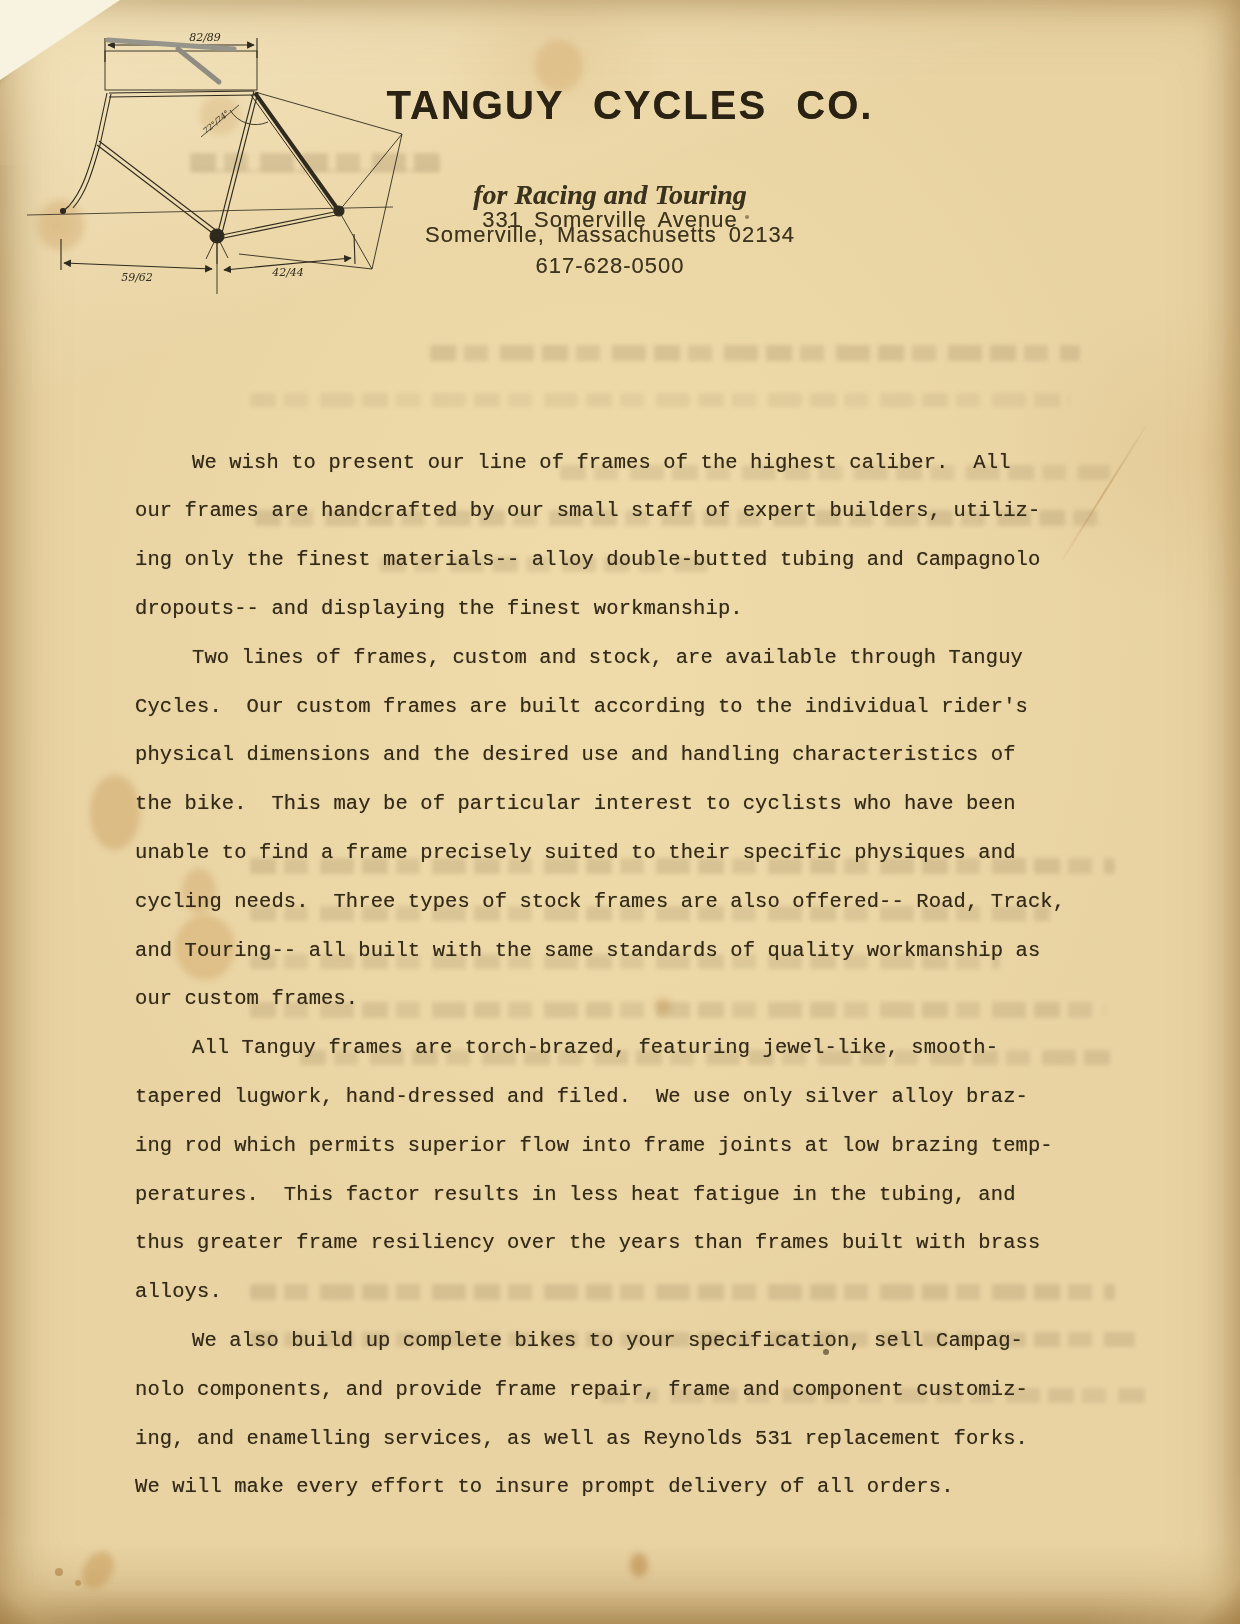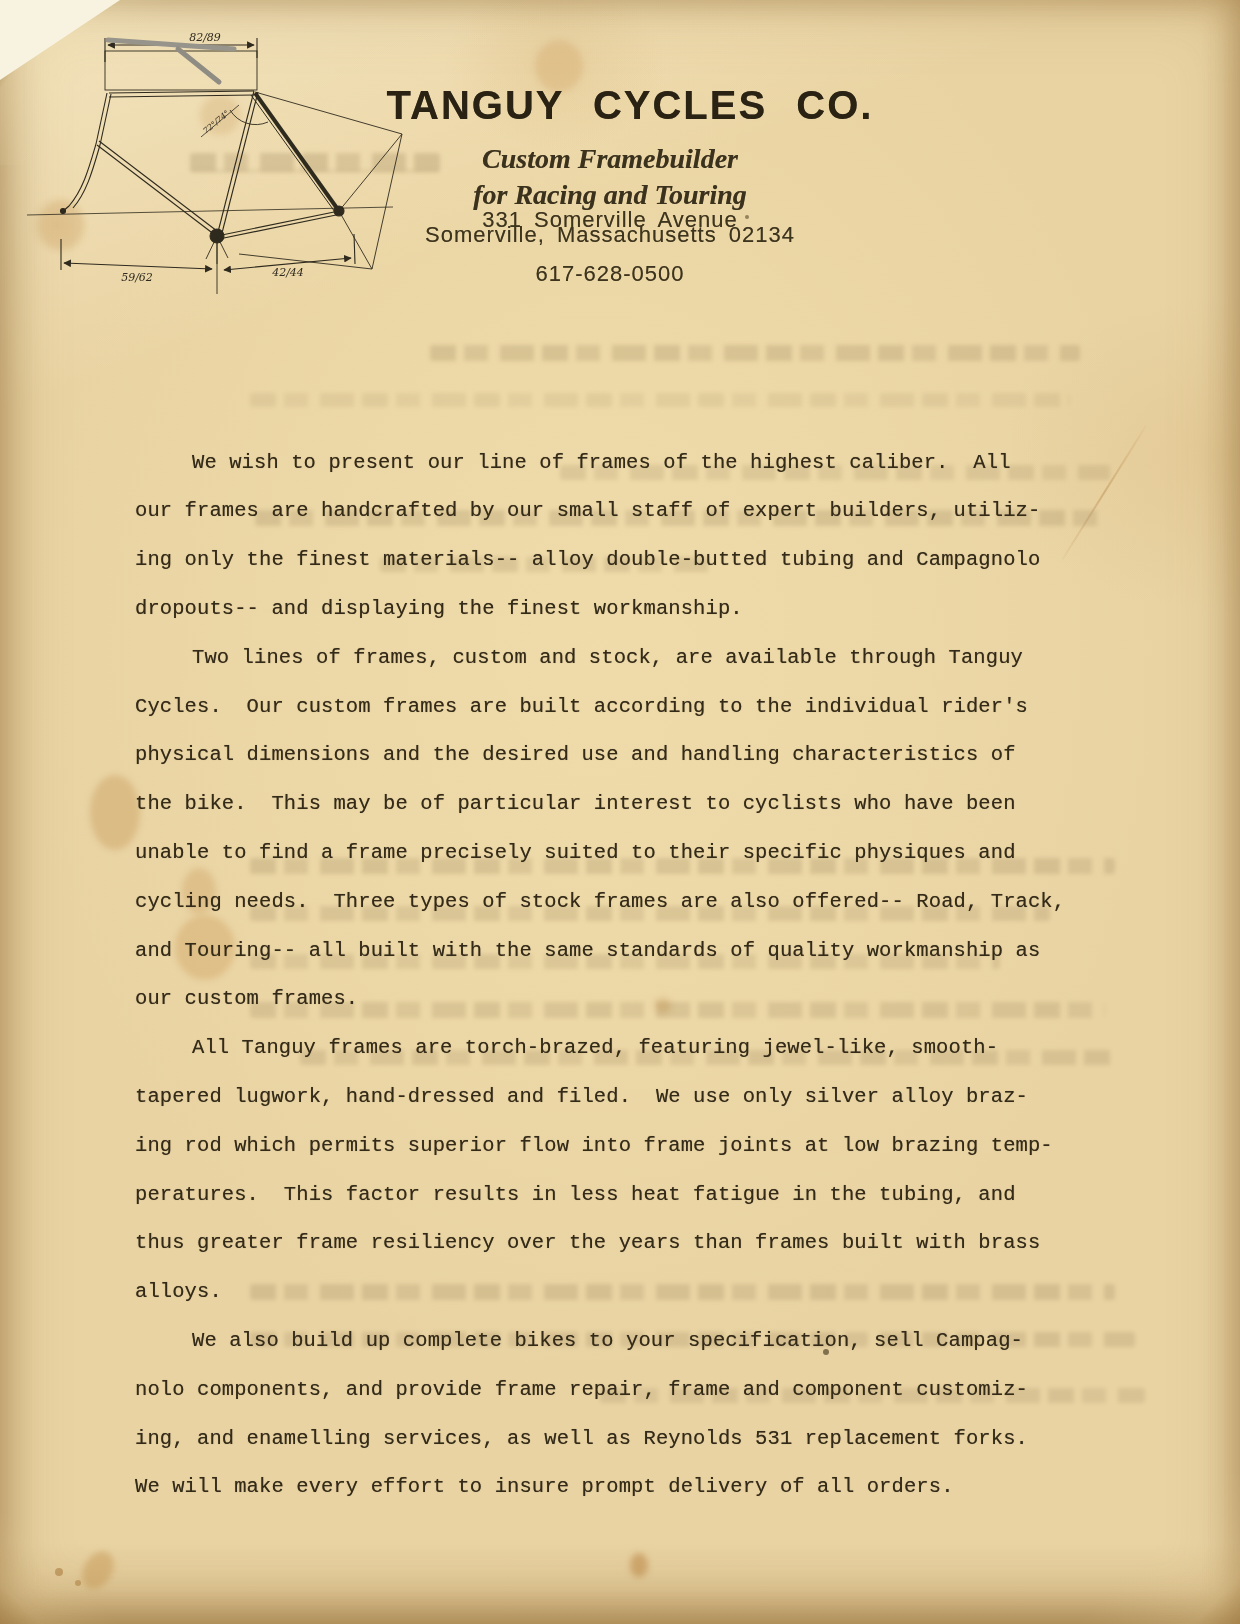--- a/index.html
+++ b/index.html
@@ -201,22 +201,21 @@
       <line x1="199" y1="252" x2="326" y2="240" marker-start="url(#ah)" marker-end="url(#ah)"></line>
       <line x1="329" y1="216" x2="330" y2="246"></line>
     </g>
     <text x="180" y="23" font-size="11" text-anchor="middle">82/89</text>
     <text font-size="8" text-anchor="middle" transform="translate(193,106) rotate(-40)">72°/74°</text>
     <text x="112" y="263" font-size="11" text-anchor="middle">59/62</text>
     <text x="263" y="258" font-size="11" text-anchor="middle">42/44</text>
   </svg>
 
   <div class="company">TANGUY CYCLES CO.</div>
-  <div class="tagline" style="top:143px;">Custom Framebuilder</div>
   <div class="tagline" style="top:179px;">for Racing and Touring</div>
   <div class="addr" style="top:207px;">331 Somerville Avenue</div>
   <div class="addr" style="top:222px;">Somerville, Massachusetts 02134</div>
-  <div class="addr" style="top:261px;">617-628-0500</div>
+  <div class="addr" style="top:253px;">617-628-0500</div>
 
   <div class="letter-body">
   <div class="tline indent">We wish to present our line of frames of the highest caliber.  All</div><div class="tline">our frames are handcrafted by our small staff of expert builders, utiliz-</div><div class="tline">ing only the finest materials-- alloy double-butted tubing and Campagnolo</div><div class="tline">dropouts-- and displaying the finest workmanship.</div><div class="tline indent">Two lines of frames, custom and stock, are available through Tanguy</div><div class="tline">Cycles.  Our custom frames are built according to the individual rider's</div><div class="tline">physical dimensions and the desired use and handling characteristics of</div><div class="tline">the bike.  This may be of particular interest to cyclists who have been</div><div class="tline">unable to find a frame precisely suited to their specific physiques and</div><div class="tline">cycling needs.  Three types of stock frames are also offered-- Road, Track,</div><div class="tline">and Touring-- all built with the same standards of quality workmanship as</div><div class="tline">our custom frames.</div><div class="tline indent">All Tanguy frames are torch-brazed, featuring jewel-like, smooth-</div><div class="tline">tapered lugwork, hand-dressed and filed.  We use only silver alloy braz-</div><div class="tline">ing rod which permits superior flow into frame joints at low brazing temp-</div><div class="tline">peratures.  This factor results in less heat fatigue in the tubing, and</div><div class="tline">thus greater frame resiliency over the years than frames built with brass</div><div class="tline">alloys.</div><div class="tline indent">We also build up complete bikes to your specification, sell Campag-</div><div class="tline">nolo components, and provide frame repair, frame and component customiz-</div><div class="tline">ing, and enamelling services, as well as Reynolds 531 replacement forks.</div><div class="tline">We will make every effort to insure prompt delivery of all orders.</div></div>
 
 </div>
 
 </body></html>

